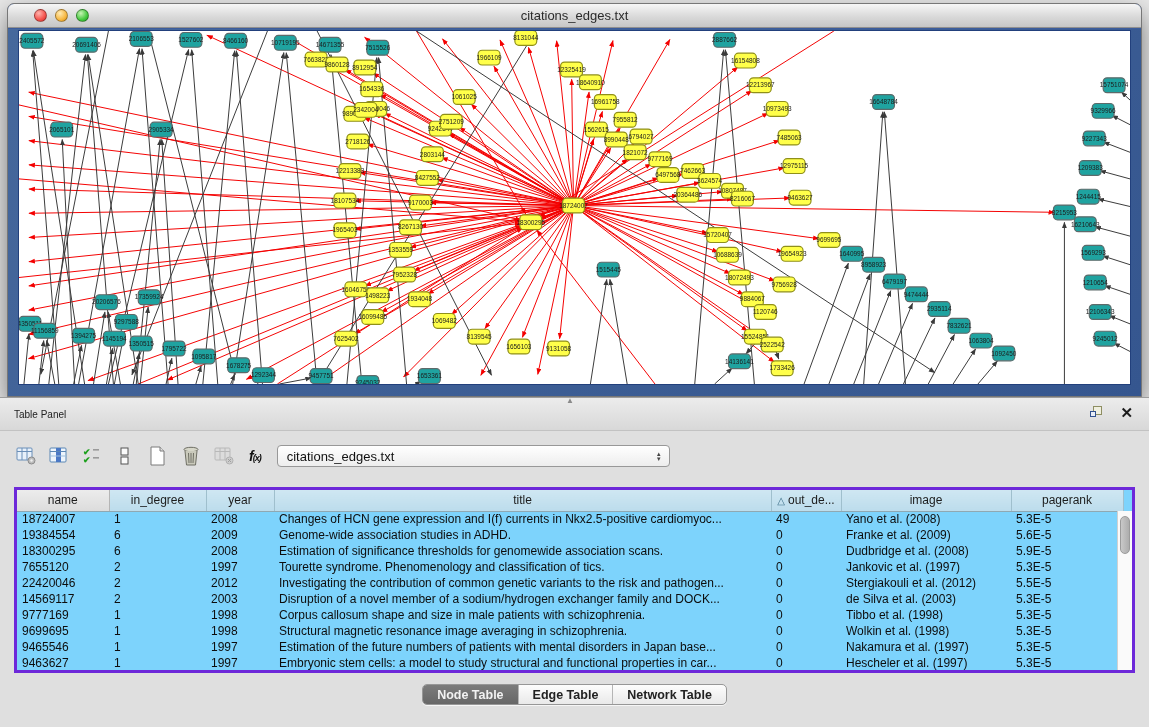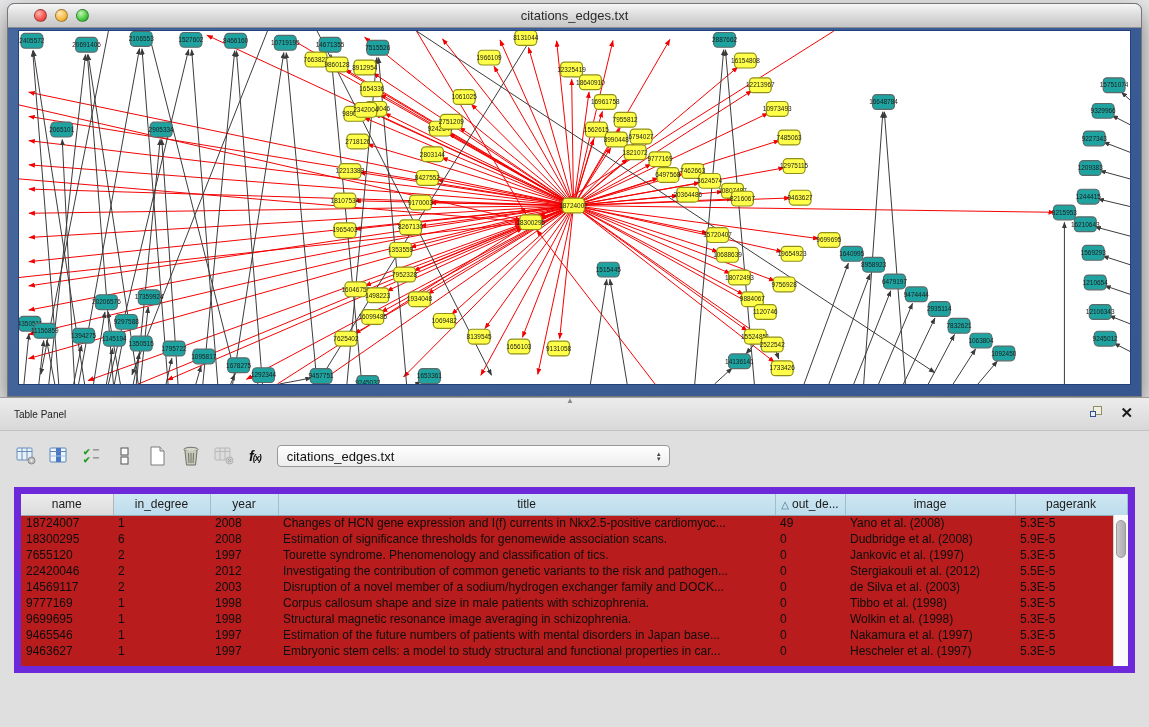--- a/index.html
+++ b/index.html
@@ -43,21 +43,21 @@
   .tool-btn { width:26px; height:26px; margin-left:7px; display:flex; align-items:center; justify-content:center; }
   .tool-btn.first { margin-left:13px; }
   .tool-btn svg { display:block; }
   .fx-label { font-size:14px; font-style:italic; font-weight:bold; color:#111; margin-left:12px; letter-spacing:-1px; }
   .fx-label .small { font-size:9px; font-weight:bold; }
   .combo { position:relative; margin-left:16px; width:393px; height:22px; border:1px solid #989898; border-radius:4px;
      background:linear-gradient(#ffffff,#ededed); display:flex; align-items:center; box-shadow:inset 0 1px 1px rgba(255,255,255,.8); }
   .combo-text { font-size:13px; color:#111; margin-left:9px; flex:1; }
   .combo-arrows { width:20px; display:flex; flex-direction:column; align-items:center; line-height:5px; font-size:7px; color:#444; }
 
-  .table-wrap { position:absolute; left:14px; top:89px; width:1121px; height:186px; background:#b91c1c; border:7px solid #6d28d9; }
+  .table-wrap { position:absolute; left:14px; top:89px; width:1121px; height:186px; background:#7dd3fc; border:3px solid #6d28d9; }
   table.grid { border-collapse:collapse; table-layout:fixed; width:1106px; }
   table.grid th { height:21px; font-size:12px; font-weight:normal; color:#1c1c1c; text-align:center;
      background:linear-gradient(#cfe7f2,#bcdcec); border-right:1px solid #9fbfcd; border-bottom:1px solid #8fa8b2; overflow:hidden; white-space:nowrap; }
   table.grid th.gray { background:linear-gradient(#ececec,#dcdcdc); border-right:1px solid #b5b5b5; }
   table.grid td { height:16px; font-size:12px; color:#0d0d0d; padding:0 0 0 5px; overflow:hidden; white-space:nowrap; text-overflow:clip; }
   .sort-tri { color:#3f718a; font-size:10px; margin-right:3px; }
   .vscroll { position:absolute; right:0; top:21px; bottom:0; width:15px; background:#fafafa; border-left:1px solid #d0d0d0; }
   .vthumb { position:absolute; left:2px; top:5px; width:10px; height:38px; border-radius:5px;
      background:linear-gradient(90deg,#c9c9c9,#adadad); border:1px solid #9b9b9b; }
 
@@ -820,20 +820,29 @@
             <tr>
               <td style="width: 92px;">18724007</td>
               <td style="width: 97px;">1</td>
               <td style="width: 68px;">2008</td>
               <td style="width: 497px;">Changes of HCN gene expression and I(f) currents in Nkx2.5-positive cardiomyoc...</td>
               <td style="width: 70px;">49</td>
               <td style="width: 170px;">Yano et al. (2008)</td>
               <td style="width: 112px;">5.3E-5</td>
             </tr>
             <tr>
+              <td style="width: 92px;">19384554</td>
+              <td style="width: 97px;">6</td>
+              <td style="width: 68px;">2009</td>
+              <td style="width: 497px;">Genome-wide association studies in ADHD.</td>
+              <td style="width: 70px;">0</td>
+              <td style="width: 170px;">Franke et al. (2009)</td>
+              <td style="width: 112px;">5.6E-5</td>
+            </tr>
+            <tr>
               <td style="width: 92px;">18300295</td>
               <td style="width: 97px;">6</td>
               <td style="width: 68px;">2008</td>
               <td style="width: 497px;">Estimation of significance thresholds for genomewide association scans.</td>
               <td style="width: 70px;">0</td>
               <td style="width: 170px;">Dudbridge et al. (2008)</td>
               <td style="width: 112px;">5.9E-5</td>
             </tr>
             <tr>
               <td style="width: 92px;">7655120</td>
@@ -898,16 +907,23 @@
               <td style="width: 170px;">Hescheler et al. (1997)</td>
               <td style="width: 112px;">5.3E-5</td>
             </tr>
           </tbody>
       </table>
       <div class="vscroll">
         <div class="vthumb"></div>
       </div>
     </div>
 
+    <div class="tabs-row">
+      <div class="seg" id="seg-tabs">
+          <span class="seg-item selected">Node Table</span>
+          <span class="seg-item">Edge Table</span>
+          <span class="seg-item">Network Table</span>
+        </div>
+    </div>
 
   </div>
 
 </div>
 
 </body></html>

